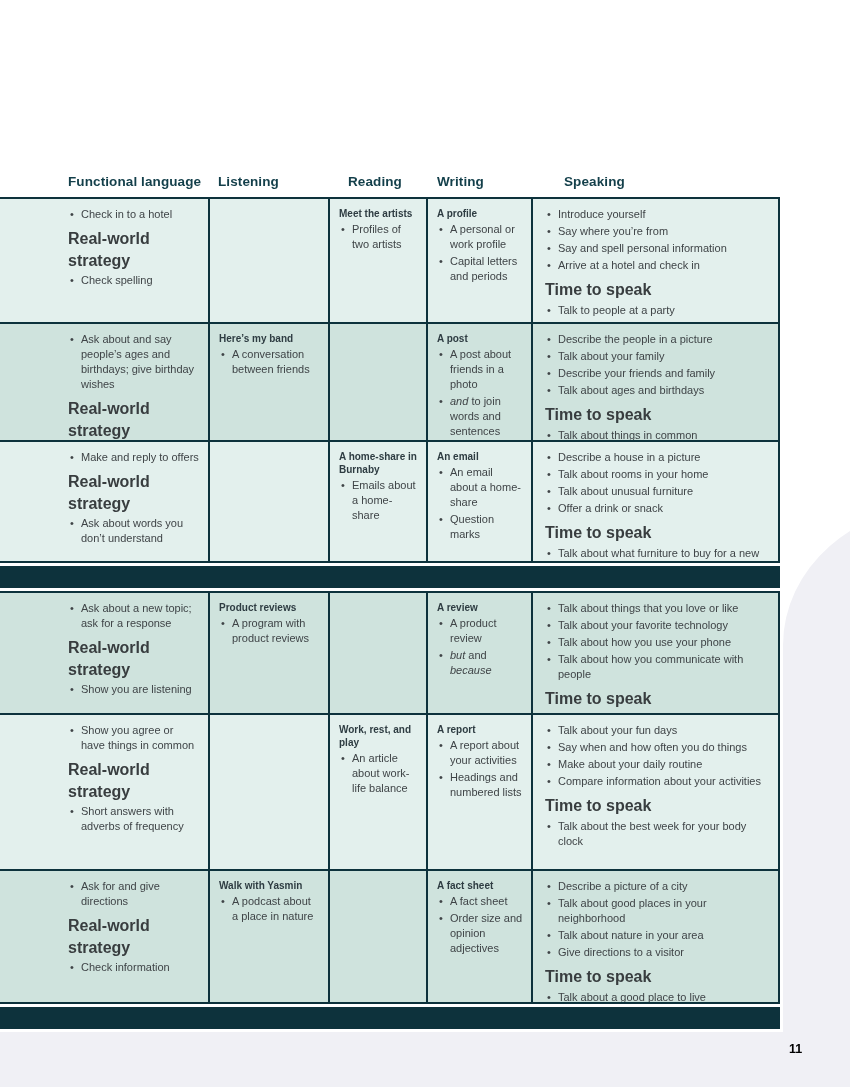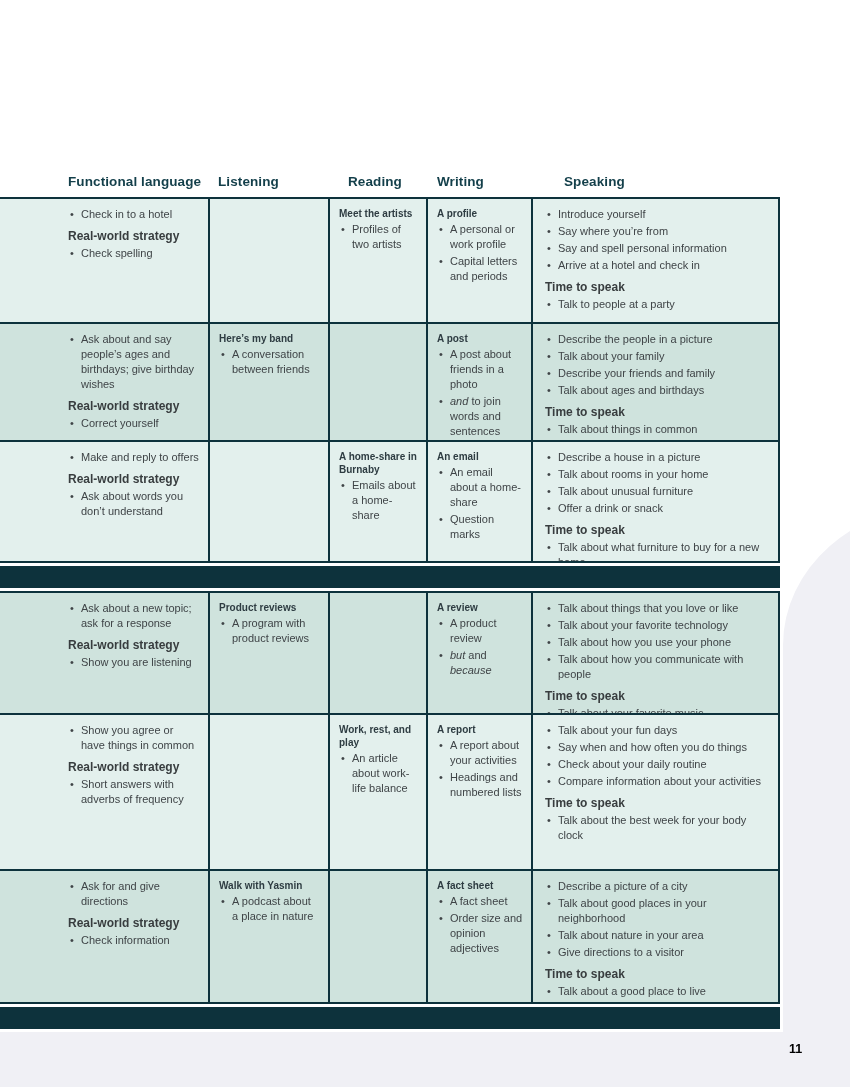--- a/index.html
+++ b/index.html
@@ -30,21 +30,21 @@
   .t-row.dark{background:var(--row-dark);}
   .t-row.end{border-bottom:2px solid var(--teal);}
   .h0{height:125px;} .h1{height:118px;} .h2{height:123px;}
   .h3{height:122px;} .h4{height:156px;} .h5{height:135px;}
   .t-cell{border-right:2px solid var(--teal);padding:8px 8px 6px 9px;overflow:hidden;
     font-size:11px;line-height:1.36;}
   .t-cell.c0{padding-left:68px;}
   .t-cell.c4{padding-left:12px;}
   .divider-bar{height:22px;background:var(--teal);margin:3px 0;}
   .cell-title{font-weight:bold;font-size:10px;color:var(--title);margin-bottom:2px;line-height:1.3;}
-  .blabel{font-weight:bold;font-size:12px;color:#383d3f;margin-top:6px;margin-bottom:2px;}
+  .blabel{font-weight:bold;font-size:16px;color:#383d3f;margin-top:6px;margin-bottom:2px;}
   .bitem{display:flex;margin-bottom:2px;}
   .bitem .bdot{width:13px;flex:0 0 13px;text-align:left;padding-left:2px;color:var(--body);}
   .bitem .btxt{flex:1;}
   .btxt i{font-style:italic;}
   .page-num{position:absolute;left:789px;top:1042px;font-weight:bold;font-size:12.5px;color:#000000;}
 </style>
 </head>
 <body>
 
 <div class="bg-curve"></div>
@@ -315,21 +315,21 @@
         <div class="bitem">
           <span class="bdot">•</span>
           <span class="btxt">Talk about your fun days</span>
         </div>
         <div class="bitem">
           <span class="bdot">•</span>
           <span class="btxt">Say when and how often you do things</span>
         </div>
         <div class="bitem">
           <span class="bdot">•</span>
-          <span class="btxt">Check about your daily routine</span>
+          <span class="btxt">Make about your daily routine</span>
         </div>
         <div class="bitem">
           <span class="bdot">•</span>
           <span class="btxt">Compare information about your activities</span>
         </div>
         <div class="blabel">Time to speak</div>
         <div class="bitem">
           <span class="bdot">•</span>
           <span class="btxt">Talk about the best week for your body clock</span>
         </div>

